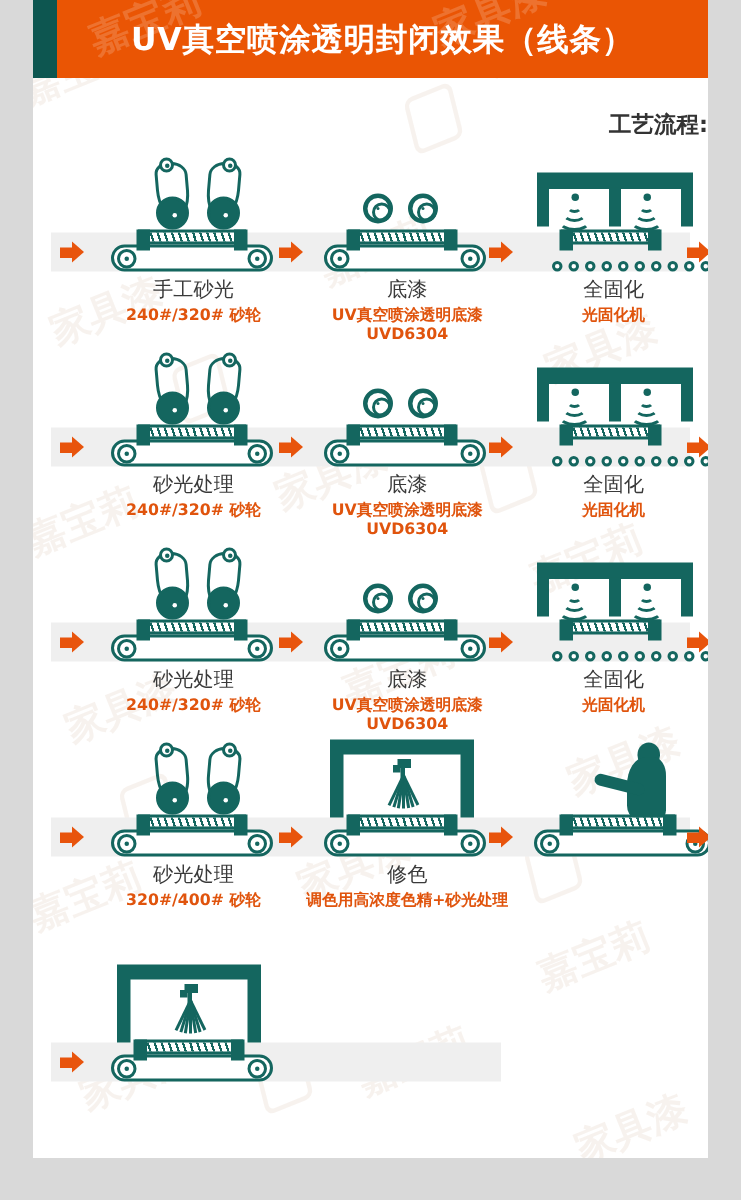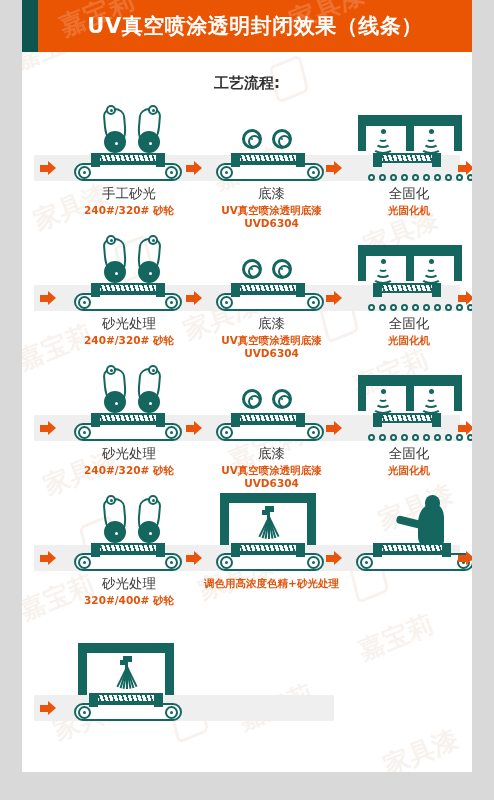--- a/index.html
+++ b/index.html
@@ -66,21 +66,21 @@
   .header-title {
     color: #ffffff; font-size: 21px; font-weight: 700;
     letter-spacing: .5px; position: relative; z-index: 3;
     font-family: "DejaVu Sans", sans-serif;
   }
   .header-wm { opacity: .17; }
 
   
   .section-title {
     position: relative; z-index: 10;
-    text-align: center; margin-top: 22px; margin-bottom: 6px;
+    text-align: right; margin-top: 22px; margin-bottom: 6px;
     font-size: 15px; font-weight: 700; color: #333;
     font-family: "DejaVu Sans", sans-serif;
   }
 
   
   .rows { position: relative; z-index: 10; padding: 0 4px; }
   .row { position: relative; height: 130px; }
   .row.last { height: 150px; }
 
   .belt-strip {
@@ -734,20 +734,21 @@
             </div>
           </div>
         </div>
 
         <div class="labels">
           <div class="lab" style="left:20px; width:150px;">
             <div class="name">砂光处理</div>
             <div class="spec">320#/400# 砂轮</div>
           </div>
           <div class="lab" style="left:150px; width:175px;">
+            <div class="name">修色</div>
             <div class="spec">调色用高浓度色精+砂光处理</div>
           </div>
         </div>
       </div>
 
       <div class="row last">
         <div class="belt-strip" style="right:auto; width:300px;"></div>
 
         <div class="arrow" style="left:14px;">
             <span class="shaft"></span>

